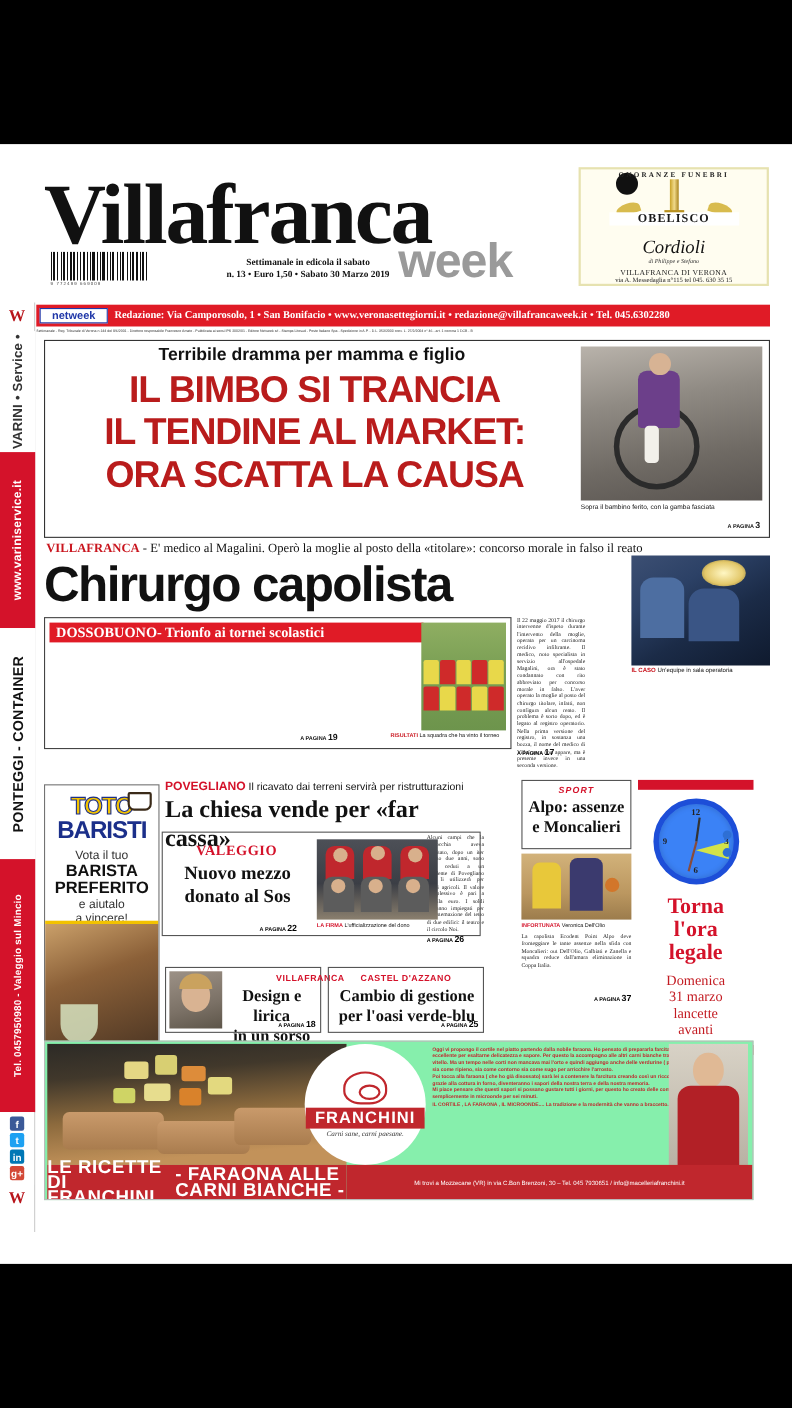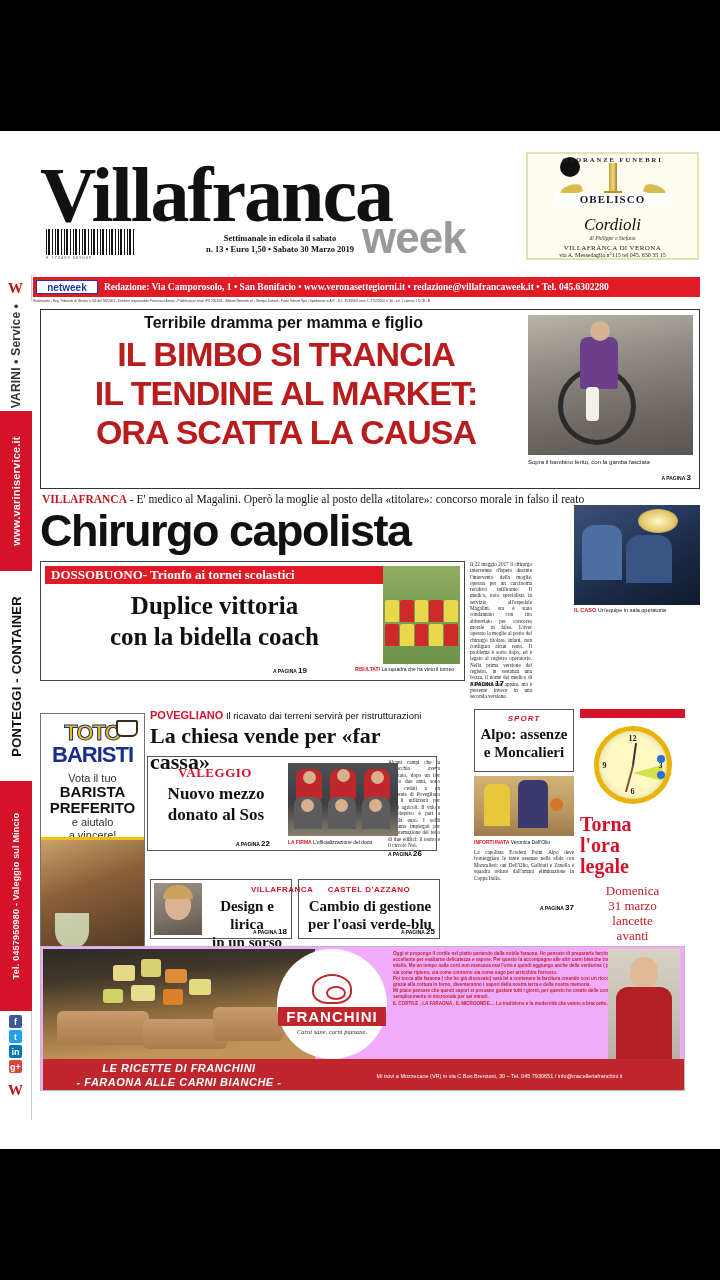--- a/index.html
+++ b/index.html
@@ -225,33 +225,33 @@
   .sportcol p { font-family:"Liberation Serif",serif; font-size:5.2px; line-height:6.4px;
      text-align:justify; color:#222;}
   .sportcol-pg { position:absolute; left:474px; top:772px; width:100px; text-align:right;
      font-family:"Liberation Sans",sans-serif; font-size:5px; font-weight:bold;}
   .sportcol-pg b{font-size:8px;}
 
   
   .ora { position:absolute; left:580px; top:578px; width:105px; height:250px; background:#fff; }
   .ora-bar { width:105px; height:9px; background:#d4122a; }
   .clockwrap { position:relative; width:78px; height:78px; margin:8px auto 0; }
-  .clock-face { width:78px; height:78px; border-radius:50%; background:#fef9c3;
-     border:5px solid #eab308; box-shadow: inset 0 0 6px rgba(0,0,0,.18); position:relative;}
+  .clock-face { width:78px; height:78px; border-radius:50%; background:#3b82f6;
+     border:5px solid #1d4ed8; box-shadow: inset 0 0 6px rgba(0,0,0,.18); position:relative;}
   .cnum { position:absolute; font-family:"Liberation Serif",serif; font-size:8px; color:#222; font-weight:bold;}
   .c12{left:50%;top:3px;transform:translateX(-50%);} .c3{right:4px;top:50%;transform:translateY(-50%);}
   .c6{left:50%;bottom:3px;transform:translateX(-50%);} .c9{left:4px;top:50%;transform:translateY(-50%);}
   .hand-h{position:absolute;left:50%;top:50%;width:2px;height:22px;background:#333;transform-origin:50% 100%;
      transform:translate(-50%,-100%) rotate(8deg);}
   .hand-m{position:absolute;left:50%;top:50%;width:1.5px;height:28px;background:#8a4b3a;transform-origin:50% 0%;
      transform:translate(-50%,0) rotate(15deg);}
   .wedge{position:absolute;left:50%;top:50%;width:30px;height:16px;background:#d2e34a;clip-path:polygon(0 50%,100% 0,100% 100%);}
   .dot1{position:absolute;right:2px;top:24px;width:8px;height:8px;border-radius:50%;background:#2e6fd4;}
   .dot2{position:absolute;right:2px;top:40px;width:8px;height:8px;border-radius:50%;background:#2e6fd4;}
-  .ora-h { font-family:"Liberation Serif",serif; font-weight:bold;
+  .ora-h { text-align:center; font-family:"Liberation Serif",serif; font-weight:bold;
      font-size:20px; line-height:21px; color:#d4122a; margin-top:10px;}
   .ora-s { text-align:center; font-family:"Liberation Serif",serif;
      font-size:13px; line-height:15px; color:#c31b22; margin-top:6px;}
   .ora-bar2 { position:absolute; left:0; bottom:0; width:105px; height:9px; background:#d4122a; }
 
   
   .sb { position:absolute; top:748px; height:60px; border:1px solid #555; }
   .sb1 { left:150px; width:142px; }
   .sb2 { left:298px; width:142px; }
   .sb-photo { position:absolute; left:3px; top:3px; width:48px; height:52px;
@@ -264,39 +264,39 @@
   .sb-h { position:absolute; top:17px; font-family:"Liberation Serif",serif;
      font-weight:bold; font-size:15px; line-height:18px; color:#111; text-align:center;}
   .sb1 .sb-h{left:52px;width:88px;}
   .sb2 .sb-h{left:2px;width:138px;}
   .sb-pg { position:absolute; right:4px; bottom:2px;
      font-family:"Liberation Sans",sans-serif; font-size:5px; font-weight:bold;}
   .sb-pg b{font-size:8px;}
 
   
   .fran { position:absolute; left:40px; top:815px; width:645px; height:145px;
-     border:1px solid #bbb; background:#f0abfc; overflow:hidden;}
+     border:1px solid #bbb; background:#86efac; overflow:hidden;}
   .fran-photo { position:absolute; left:2px; top:2px; width:272px; height:110px;
      background:linear-gradient(175deg,#2c2a26 0%,#41382b 25%,#8c6a3d 55%,#c2925a 85%); overflow:hidden;}
   .veg{position:absolute;border-radius:3px;}
   .meat{position:absolute;border-radius:6px;background:linear-gradient(180deg,#c99a6b,#a97c4e);}
   .fran-circle { position:absolute; left:236px; top:2px; width:110px; height:110px;
      border-radius:50%; background:#fff; display:flex; flex-direction:column;
      align-items:center; justify-content:center;}
   .pigicon{width:40px;height:30px;border:2px solid #c0272d;border-radius:50% 50% 40% 40%;position:relative;}
   .pigicon:before{content:"";position:absolute;left:12px;top:10px;width:16px;height:10px;border:2px solid #c0272d;border-radius:50%;}
   .fran-name { background:#c0272d; color:#fff; font-family:"Liberation Sans",sans-serif;
      font-weight:bold; font-size:15px; padding:1px 8px; margin-top:3px; letter-spacing:1px;}
   .fran-sub { font-family:"Liberation Serif",serif; font-style:italic; font-size:6.5px; color:#333; margin-top:2px;}
   .fran-text { position:absolute; left:352px; top:4px; width:290px; height:106px; overflow:hidden;}
   .fran-text p { font-family:"Liberation Sans",sans-serif; font-size:4.6px; line-height:6.2px;
      color:#c0272d; font-weight:bold;}
   .fran-redL { position:absolute; left:2px; top:112px; width:272px; height:31px; background:#c0272d;
-     color:#fff; font-family:"Liberation Sans",sans-serif; font-weight:bold; font-size:11px;
-     display:flex; flex-direction:column; align-items:center; justify-content:center; line-height:14px; letter-spacing:.5px;font-style:italic;}
+     color:#fff; font-family:"Liberation Sans",sans-serif; font-weight:bold; font-size:17px;
+     display:flex; flex-direction:row; align-items:center; justify-content:center; line-height:14px; letter-spacing:.5px;}
   .fran-redR { position:absolute; left:274px; top:112px; width:369px; height:31px; background:#c0272d;
      color:#fff; display:flex; flex-direction:column; align-items:center; justify-content:center;}
   .fran-rr1 { font-family:"Liberation Sans",sans-serif; font-weight:bold; font-size:11px; letter-spacing:.3px;}
   .fran-rr2 { font-family:"Liberation Sans",sans-serif; font-size:5.5px; margin-top:2px;}
   .chef { position:absolute; right:4px; top:2px; width:72px; height:110px;
      background:linear-gradient(180deg,#d8d2c6 0%,#b9b2a4 100%); overflow:hidden;}
   .chef-h{position:absolute;left:22px;top:8px;width:28px;height:32px;border-radius:48%;background:#e0b995;}
   .chef-b{position:absolute;left:8px;top:38px;width:56px;height:72px;background:#b22026;border-radius:12px 12px 0 0;}
 </style>
 </head>
@@ -393,24 +393,20 @@
     <div class="chi-cap">
       <b>IL CASO</b>
       <span>Un'equipe in sala operatoria</span>
     </div>
   </div>
 
   <div class="dos">
     <div class="dos-bar">
       <span class="bold">DOSSOBUONO</span>
         <span> - Trionfo ai tornei scolastici</span>
-    </div>
-    <div class="dos-h">
-      <div>Duplice vittoria</div>
-      <div>con la bidella coach</div>
     </div>
     <div class="dos-pg">
       <span>A PAGINA</span>
       <b>19</b>
     </div>
     <div class="dos-photo">
       <div class="team-row" style="top:34px">
         <div class="tp"></div>
           <div class="tp r"></div>
           <div class="tp"></div>

